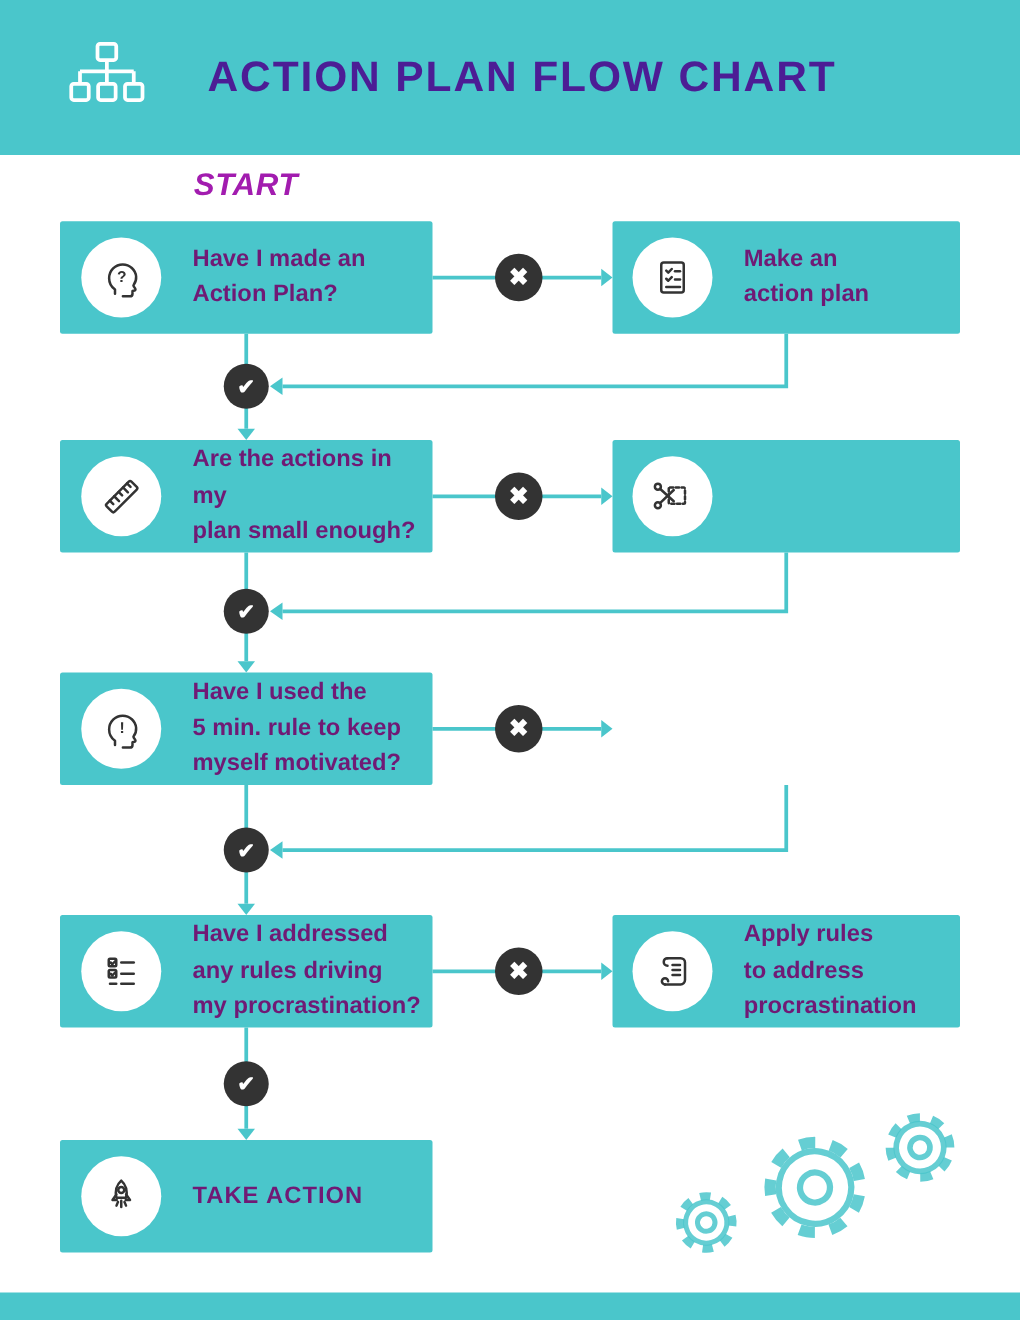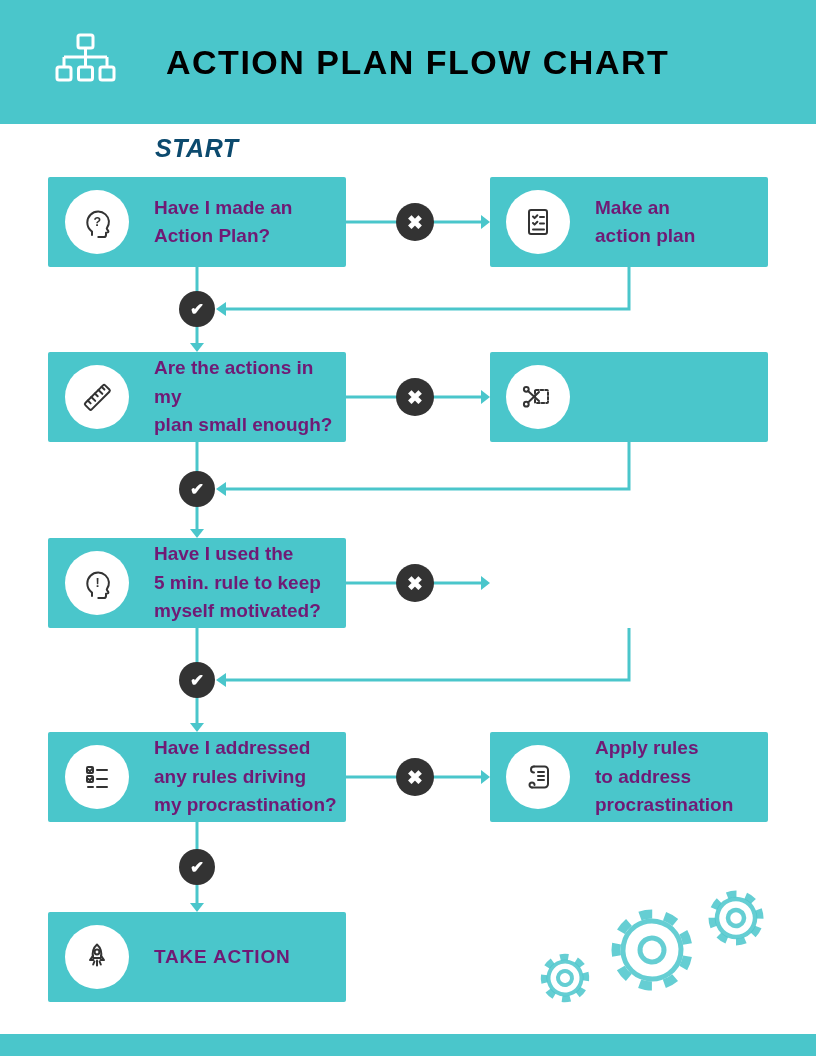--- a/index.html
+++ b/index.html
@@ -14,27 +14,27 @@
     font-family:"Liberation Sans",sans-serif;
   }
   
   .header{
     position:absolute;left:0;top:0;width:816px;height:124px;
     background:var(--teal);display:flex;align-items:center;
   }
   .header-icon{margin-left:52px;width:64px;height:64px;flex:0 0 auto;}
   .header-icon svg{stroke:#ffffff;fill:none;stroke-width:3;}
   .page-title{
-    margin:0 0 0 50px;color:#000000;font-size:34px;font-weight:800;
+    margin:0 0 0 50px;color:#4c1d95;font-size:34px;font-weight:800;
     letter-spacing:1.5px;white-space:nowrap;
   }
   
   .start{
     position:absolute;left:155px;top:134px;font-size:25px;font-weight:700;
-    font-style:italic;color:#0c4a6e;letter-spacing:.5px;
+    font-style:italic;color:#a21caf;letter-spacing:.5px;
   }
   
   .connectors{position:absolute;left:0;top:0;width:816px;height:1056px;pointer-events:none;}
   .connectors line,.connectors polyline{stroke:var(--teal);stroke-width:3;fill:none;}
   .connectors polygon{fill:var(--teal);stroke:none;}
   
   .box{
     position:absolute;height:90px;background:var(--teal);
     display:flex;align-items:center;border-radius:2px;
   }

